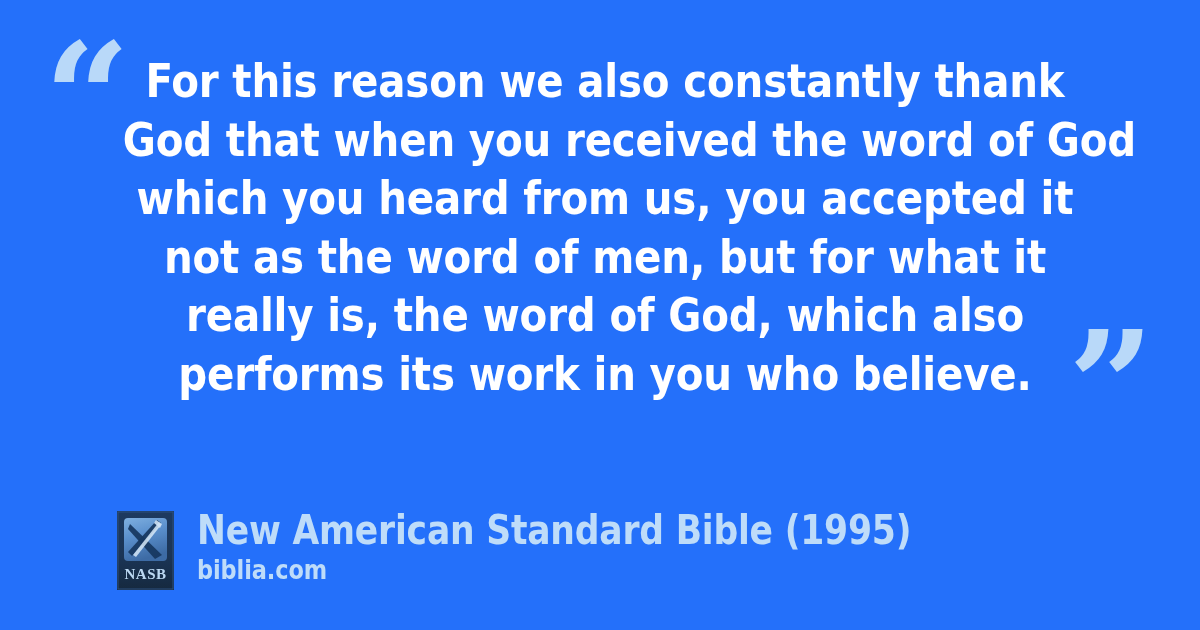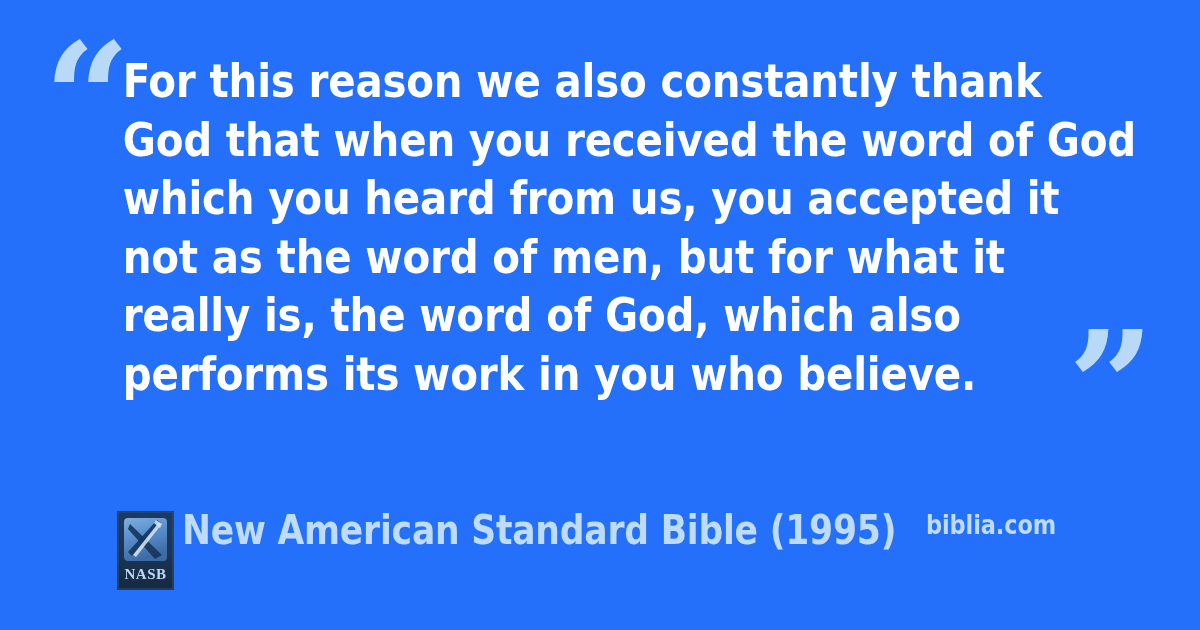--- a/index.html
+++ b/index.html
@@ -43,21 +43,21 @@
     font-size: 150px;
     letter-spacing: -6px;
   }
 
   
   #verse-block {
     position: absolute;
     left: 100px;
     top: 52px;
     width: 1010px;
-    text-align: left;
+    text-align: center;
   }
   .verse-line {
     display: block;
     color: #ffffff;
     font-family: "Liberation Sans Narrow", "DejaVu Sans Condensed", "Liberation Sans", sans-serif;
     font-weight: 700;
     font-size: 47px;
     line-height: 58.5px;
     letter-spacing: -0.2px;
     white-space: nowrap;
@@ -74,22 +74,23 @@
   }
 
   #nasb-logo {
     width: 57px;
     height: 79px;
     flex: 0 0 auto;
     margin-top: 3px;
   }
 
   #attribution-text {
-    margin-left: 8px;
+    margin-left: 23px;
     display: flex;
+    flex-direction: column;
     justify-content: flex-start;
   }
   #bible-version-title {
     color: #bedcf9;
     font-family: "Liberation Sans Narrow", "DejaVu Sans Condensed", "Liberation Sans", sans-serif;
     font-weight: 700;
     font-size: 40px;
     line-height: 45px;
     letter-spacing: -0.2px;
     white-space: nowrap;

